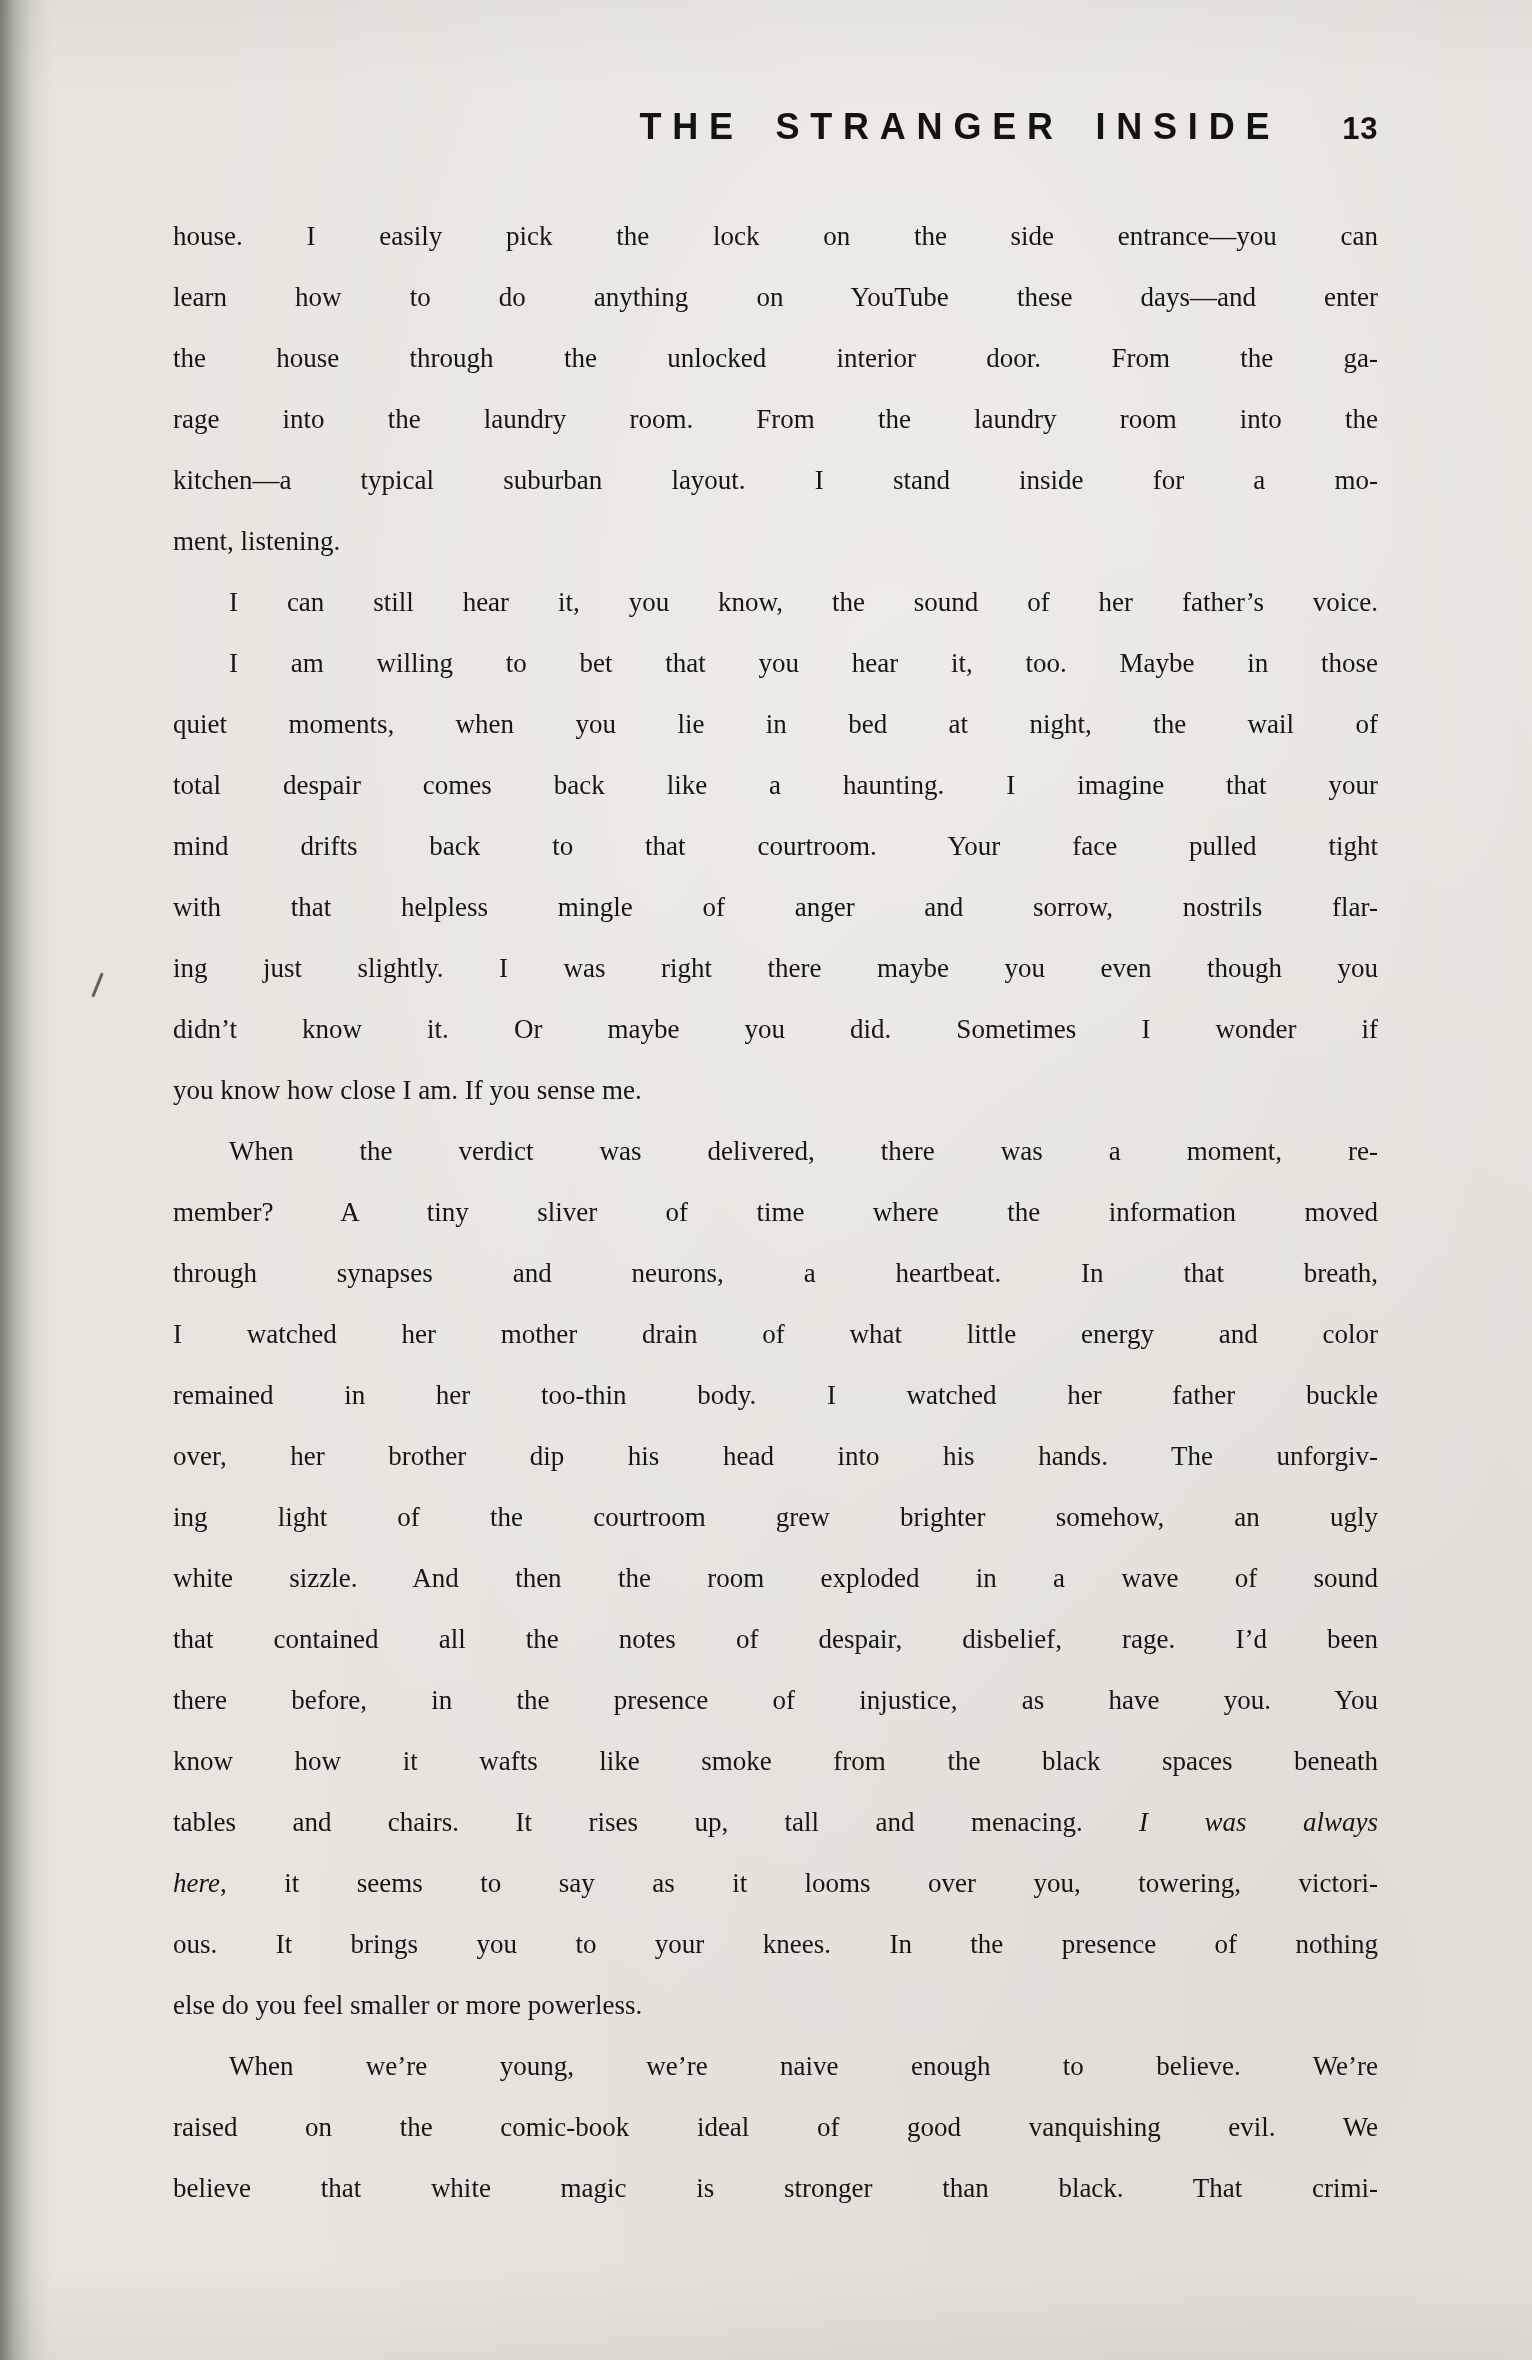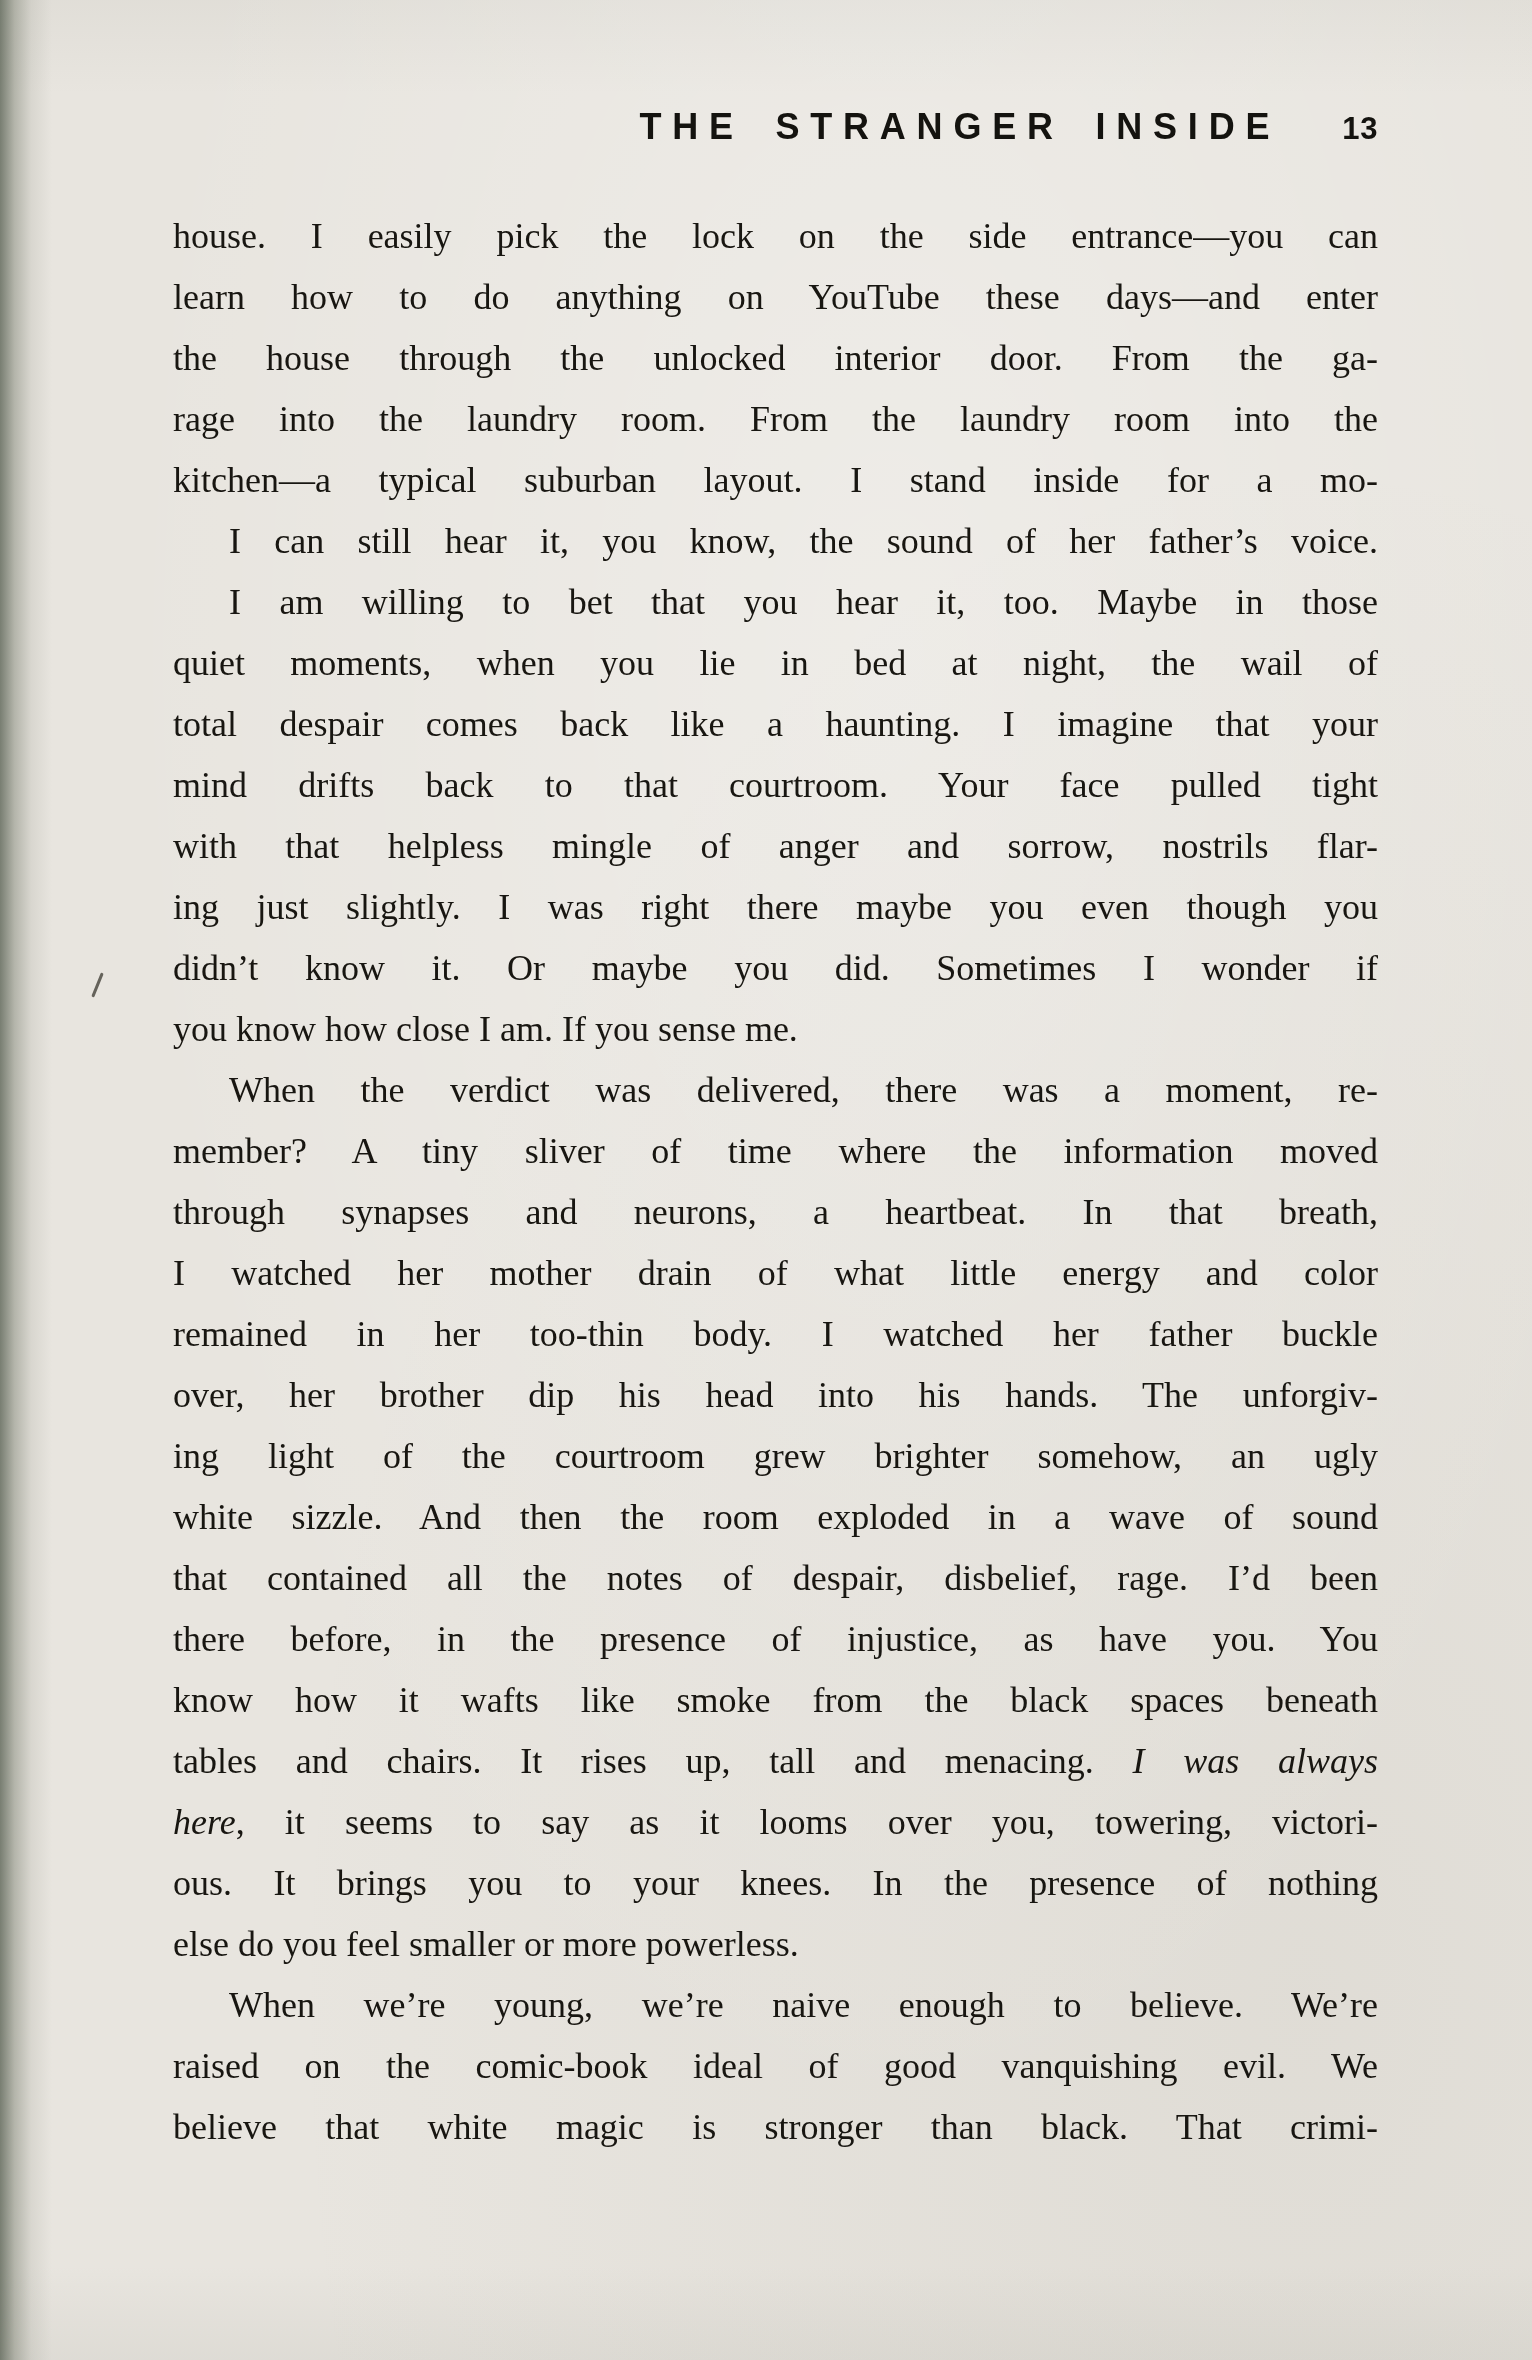--- a/index.html
+++ b/index.html
@@ -62,21 +62,21 @@
     font-size: 31px;
     margin-left: 62px;
     letter-spacing: 0.02em;
   }
   .text-block {
     position: absolute;
     left: 173px;
     top: 206px;
     width: 1205px;
     color: #181611;
-    font-size: 36px;
+    font-size: 27px;
     line-height: 61px;
   }
   .line {
     text-align: justify;
     text-align-last: left;
   }
   .line.fill {
     text-align-last: justify;
   }
   .line.indent {
@@ -112,20 +112,21 @@
     <span class="running-title">THE STRANGER INSIDE</span>
     <span class="page-number">13</span>
   </header>
 
   <main class="text-block">
       <div class="line fill"><span>house. I easily pick the lock on the side entrance—you can</span></div>
       <div class="line fill"><span>learn how to do anything on YouTube these days—and enter</span></div>
       <div class="line fill"><span>the house through the unlocked interior door. From the ga-</span></div>
       <div class="line fill"><span>rage into the laundry room. From the laundry room into the</span></div>
       <div class="line fill"><span>kitchen—a typical suburban layout. I stand inside for a mo-</span></div>
+      <div class="line"><span>ment, listening.</span></div>
       <div class="line indent fill"><span>I can still hear it, you know, the sound of her father’s voice.</span></div>
       <div class="line indent fill"><span>I am willing to bet that you hear it, too. Maybe in those</span></div>
       <div class="line fill"><span>quiet moments, when you lie in bed at night, the wail of</span></div>
       <div class="line fill"><span>total despair comes back like a haunting. I imagine that your</span></div>
       <div class="line fill"><span>mind drifts back to that courtroom. Your face pulled tight</span></div>
       <div class="line fill"><span>with that helpless mingle of anger and sorrow, nostrils flar-</span></div>
       <div class="line fill"><span>ing just slightly. I was right there maybe you even though you</span></div>
       <div class="line fill"><span>didn’t know it. Or maybe you did. Sometimes I wonder if</span></div>
       <div class="line"><span>you know how close I am. If you sense me.</span></div>
       <div class="line indent fill"><span>When the verdict was delivered, there was a moment, re-</span></div>

